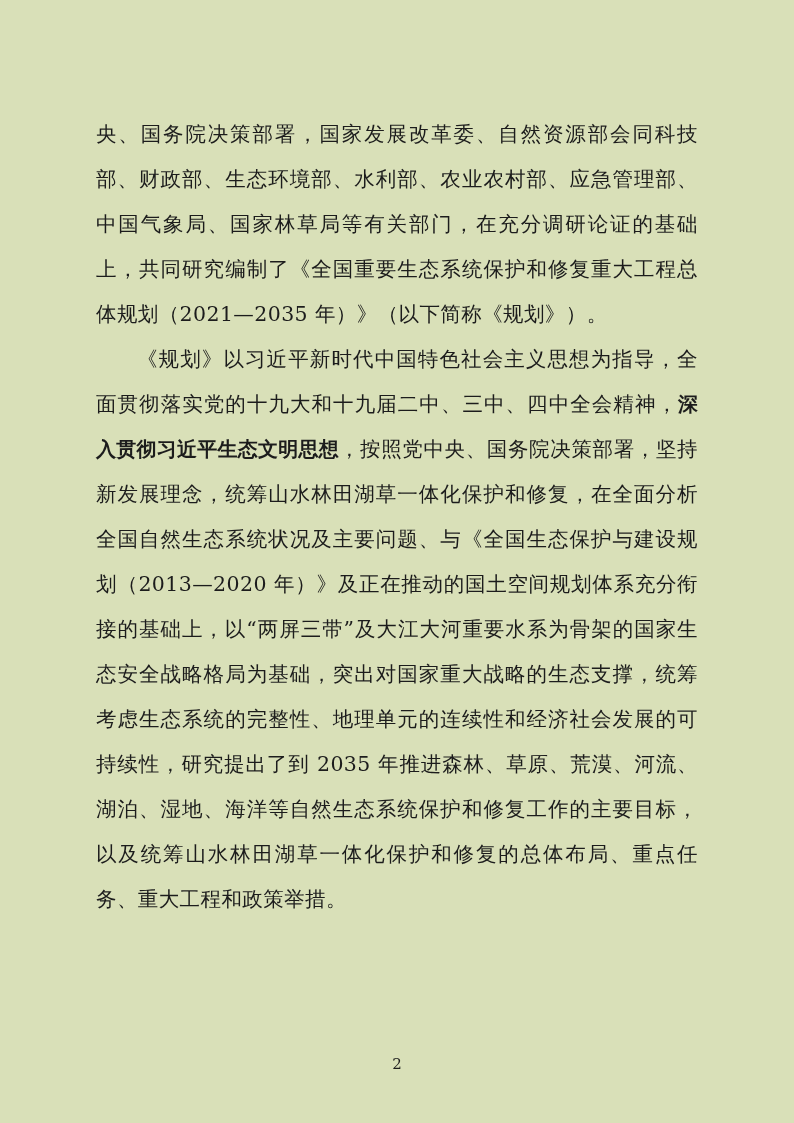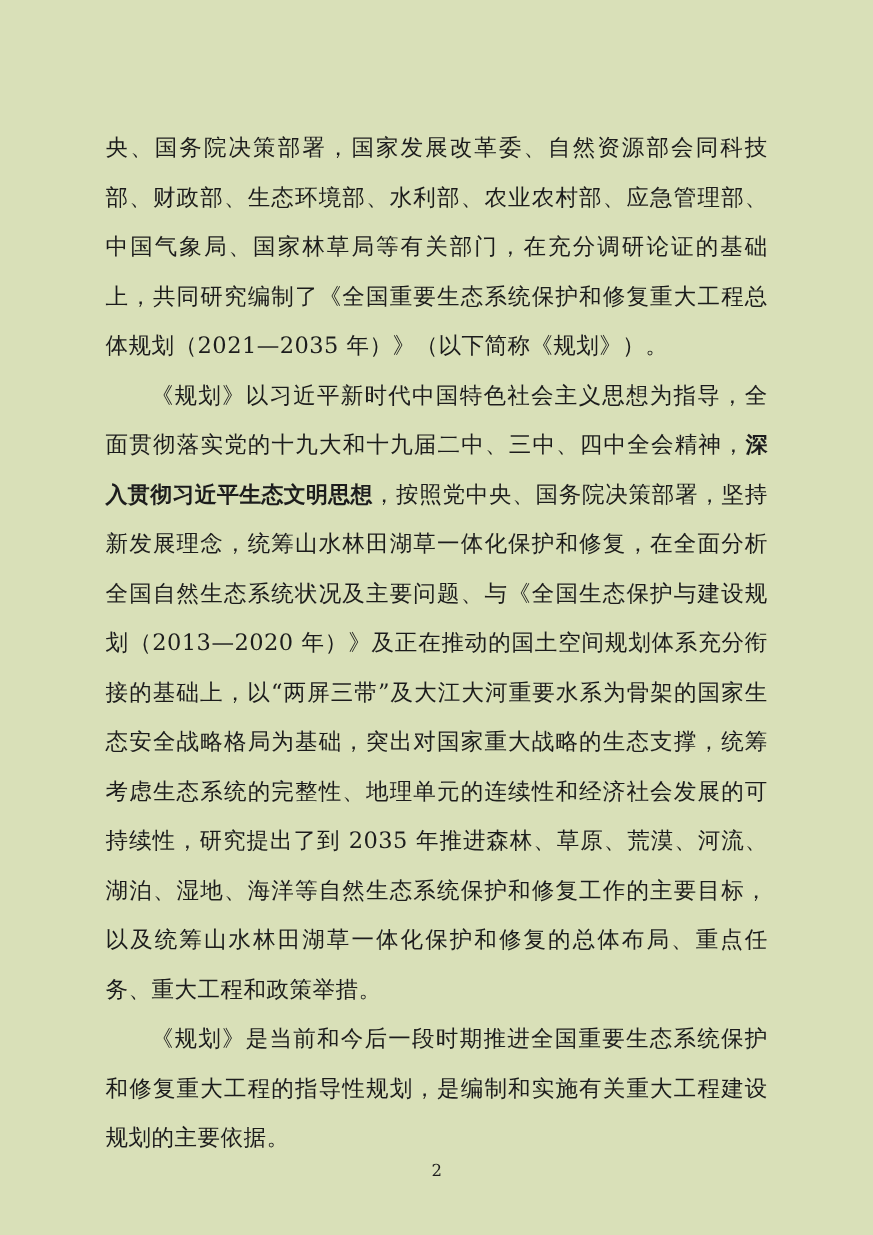--- a/index.html
+++ b/index.html
@@ -56,18 +56,15 @@
 <body>
 
 <div class="page">
   <div class="doc-body">
     <p class="para">
       <span>央、国务院决策部署，国家发展改革委、自然资源部会同科技部、财政部、生态环境部、水利部、农业农村部、应急管理部、中国气象局、国家林草局等有关部门，在充分调研论证的基础上，共同研究编制了《全国重要生态系统保护和修复重大工程总体规划（2021—2035 年）》（以下简称《规划》）。</span>
     </p>
     <p class="para indent">
       <span>《规划》以习近平新时代中国特色社会主义思想为指导，全面贯彻落实党的十九大和十九届二中、三中、四中全会精神，</span><span class="bold-run">深入贯彻习近平生态文明思想</span><span>，按照党中央、国务院决策部署，坚持新发展理念，统筹山水林田湖草一体化保护和修复，在全面分析全国自然生态系统状况及主要问题、与《全国生态保护与建设规划（2013—2020 年）》及正在推动的国土空间规划体系充分衔接的基础上，以“两屏三带”及大江大河重要水系为骨架的国家生态安全战略格局为基础，突出对国家重大战略的生态支撑，统筹考虑生态系统的完整性、地理单元的连续性和经济社会发展的可持续性，研究提出了到 2035 年推进森林、草原、荒漠、河流、湖泊、湿地、海洋等自然生态系统保护和修复工作的主要目标，以及统筹山水林田湖草一体化保护和修复的总体布局、重点任务、重大工程和政策举措。</span>
     </p>
-    <p class="para indent">
-      <span>《规划》是当前和今后一段时期推进全国重要生态系统保护和修复重大工程的指导性规划，是编制和实施有关重大工程建设规划的主要依据。</span>
-    </p>
   </div>
   <div class="page-number">2</div>
 </div>
 
 </body></html>

